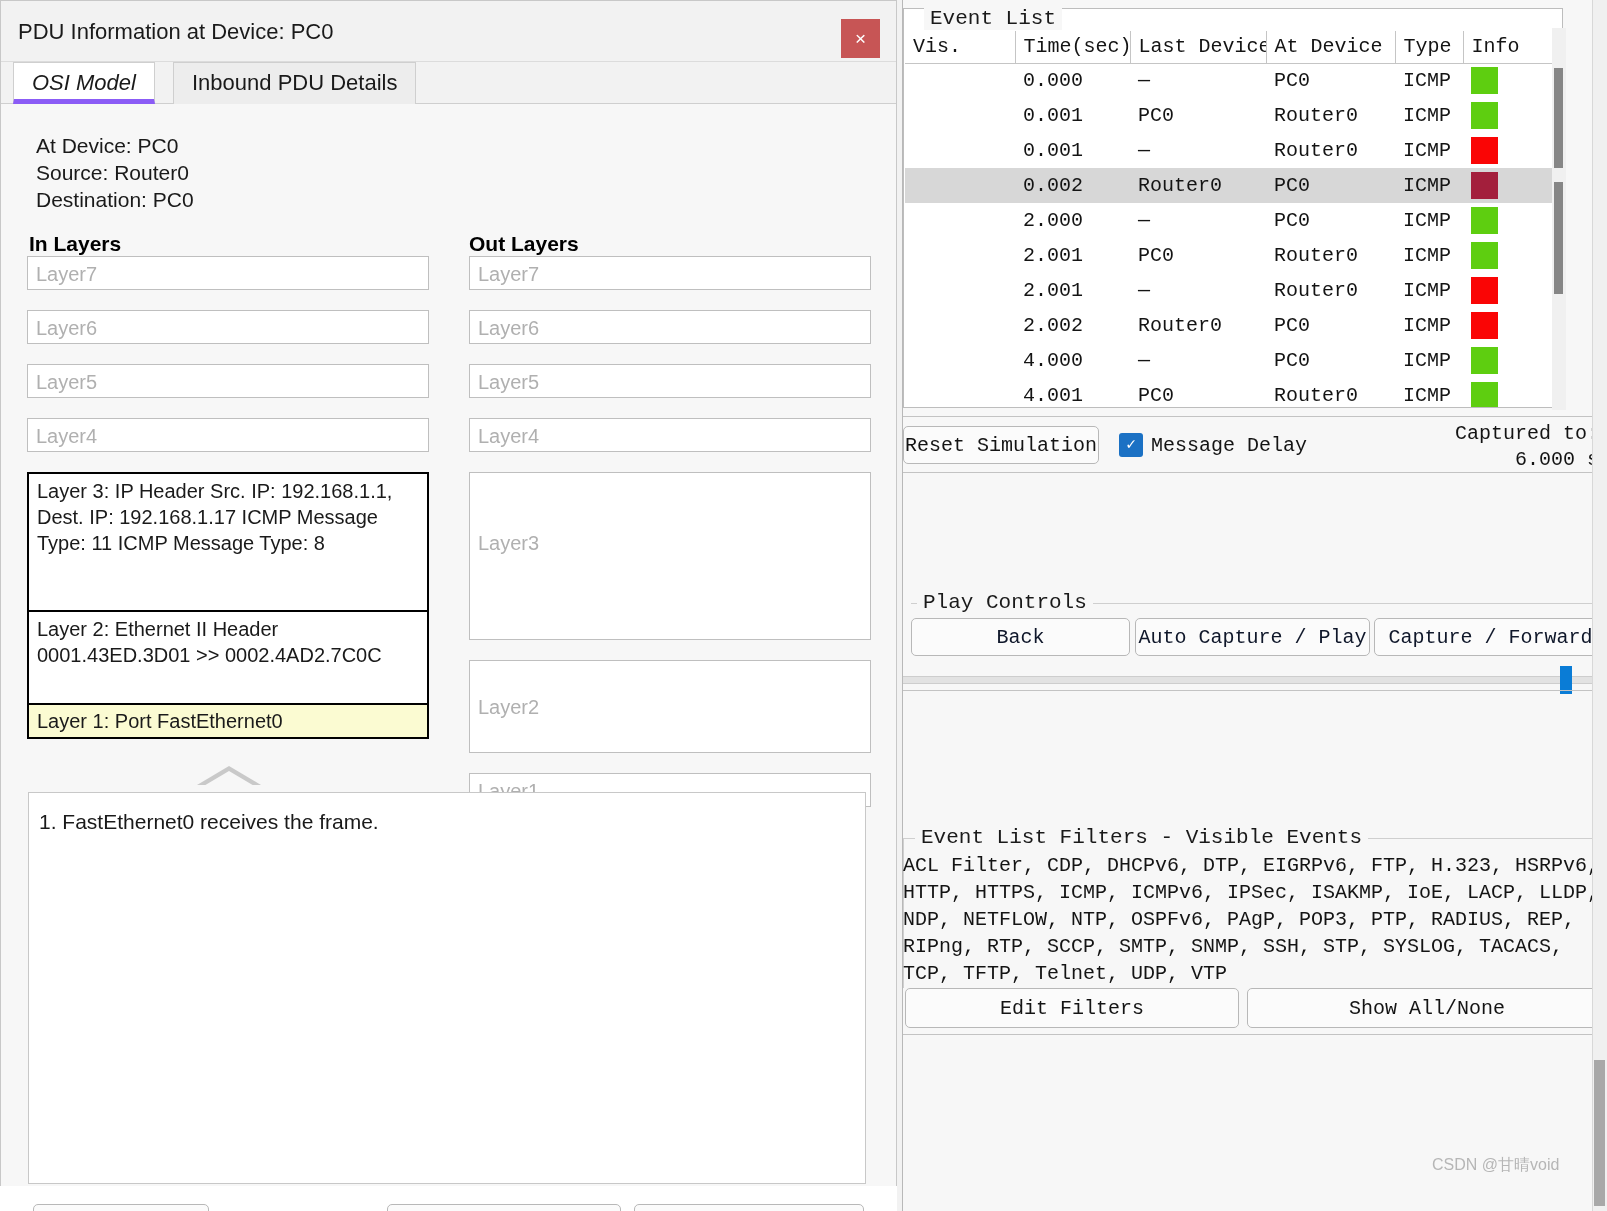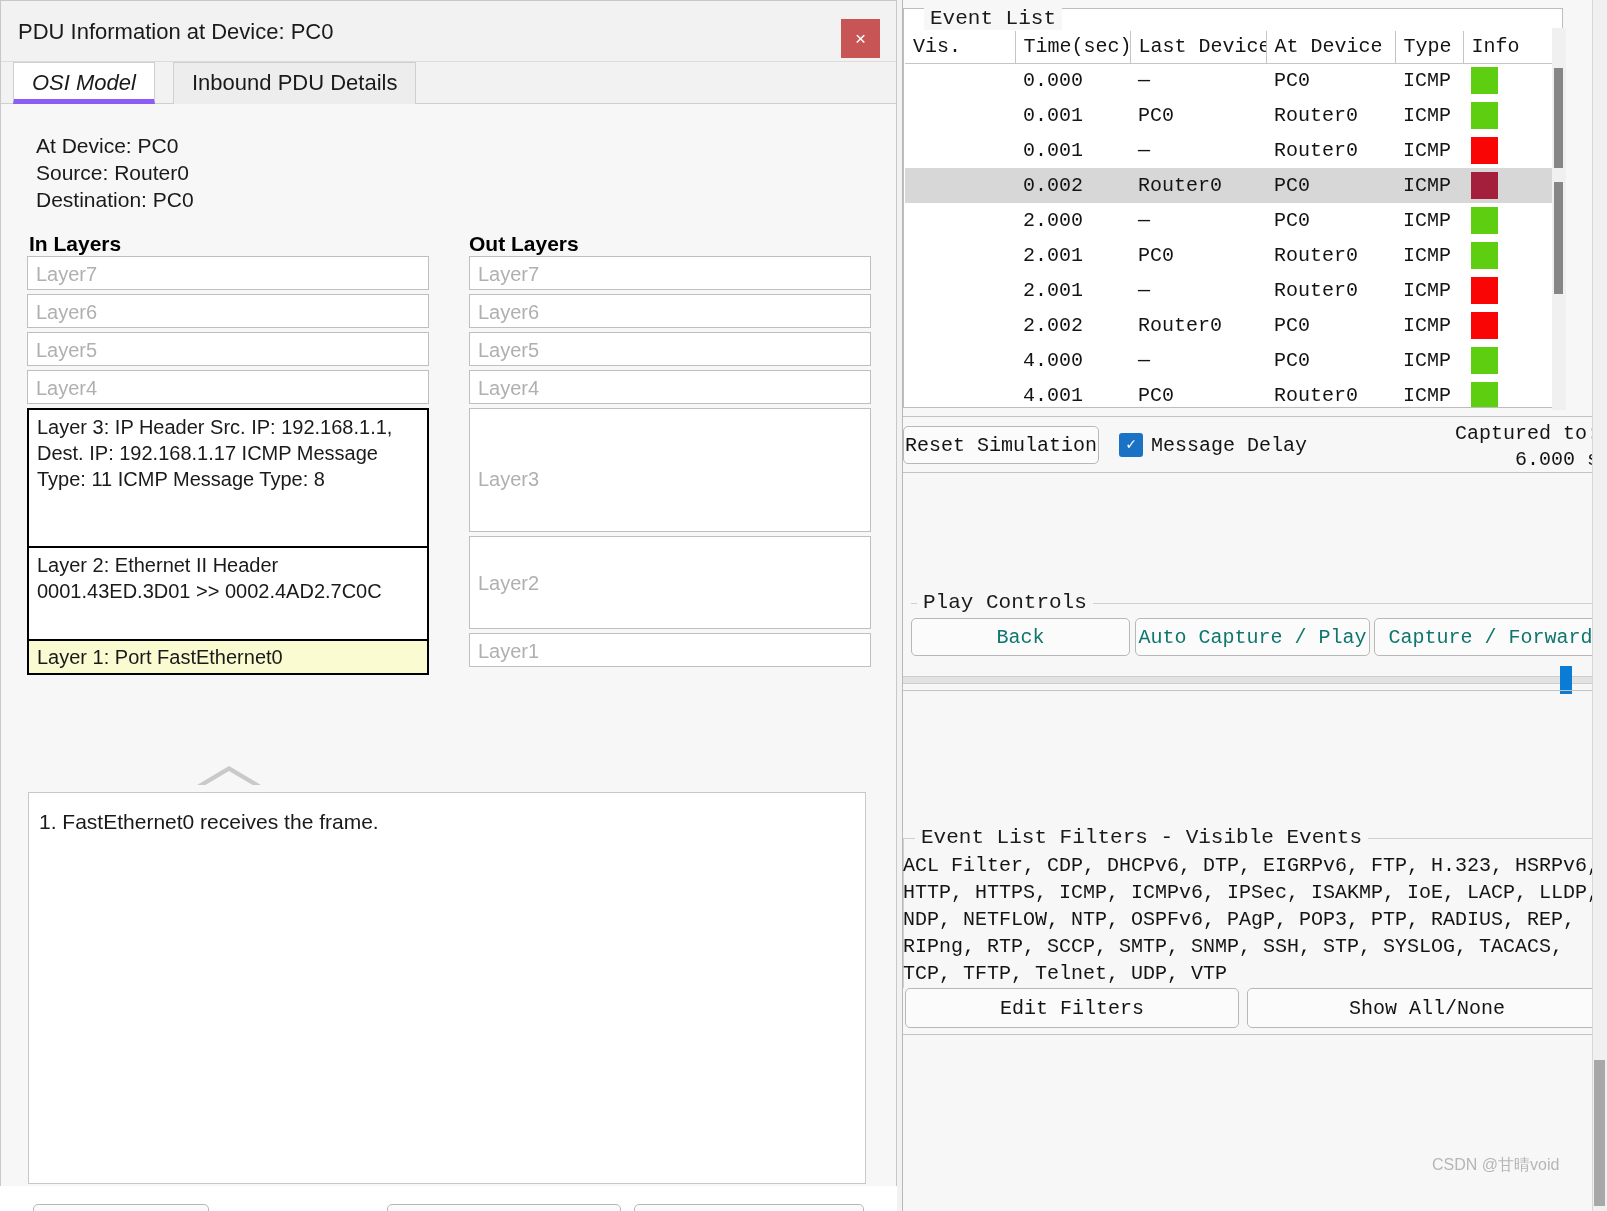--- a/index.html
+++ b/index.html
@@ -69,25 +69,25 @@
   #out-layers-title { left: 468px; top: 128px; }
 
   .layer-col { position: absolute; top: 152px; width: 402px; }
   #in-col  { left: 26px; }
   #out-col { left: 468px; }
 
   .layer-box {
     width: 402px; background: #ffffff;
     border: 1px solid #bfbfbf;
     font-size: 20px; color: #b0b0b0;
-    padding: 4px 8px; margin-bottom: 4px;
+    padding: 4px 8px; margin-bottom: 20px;
     line-height: 26px;
     overflow: hidden;
   }
-  .layer-box.empty-tall3 { height: 124px; line-height: 140px; padding-top:0; padding-bottom:12px;}
+  .layer-box.empty-tall3 { height: 168px; line-height: 140px; padding-top:0; padding-bottom:12px;}
   .layer-box.empty-tall2 { height: 93px;  line-height: 93px;  padding-top:0; padding-bottom:0;}
   .layer-box.h34 { height: 34px; line-height: 26px; }
 
   .layer-box.filled {
     background: #ffffff; color: #1a1a1a;
     border: 2px solid #000000; margin-bottom: 0;
   }
   .layer-box.filled.l3 { height: 140px; }
   .layer-box.filled.l2 { height: 93px; border-top: none; }
   .layer-box.filled.l1 {
@@ -214,21 +214,21 @@
     padding: 0 6px; font-size: 21px; color: #1a1a1a;
   }
   #play-line {
     position: absolute; left: 0; top: 11px; width: 696px; height: 1px;
     background: #cfcfcf;
   }
   .play-btn {
     position: absolute; top: 26px; height: 38px;
     background: #fbfbfb; border: 1px solid #b8b8b8; border-radius: 5px;
     font-size: 20px; font-family: "Liberation Mono", monospace;
-    color: #0f766e; cursor: pointer; padding: 0;
+    color: #0f172a; cursor: pointer; padding: 0;
   }
   #btn-back     { left: 0px;   width: 219px; }
   #btn-autoplay { left = 0; left: 224px; width: 235px; }
   #btn-forward  { left: 463px; width: 233px; }
 
   
   #slider-track {
     position: absolute; left: 6px; top: 676px; width: 697px; height: 8px;
     background: #e2e2e2; border-top: 1px solid #cdcdcd; border-bottom: 1px solid #cdcdcd;
   }

